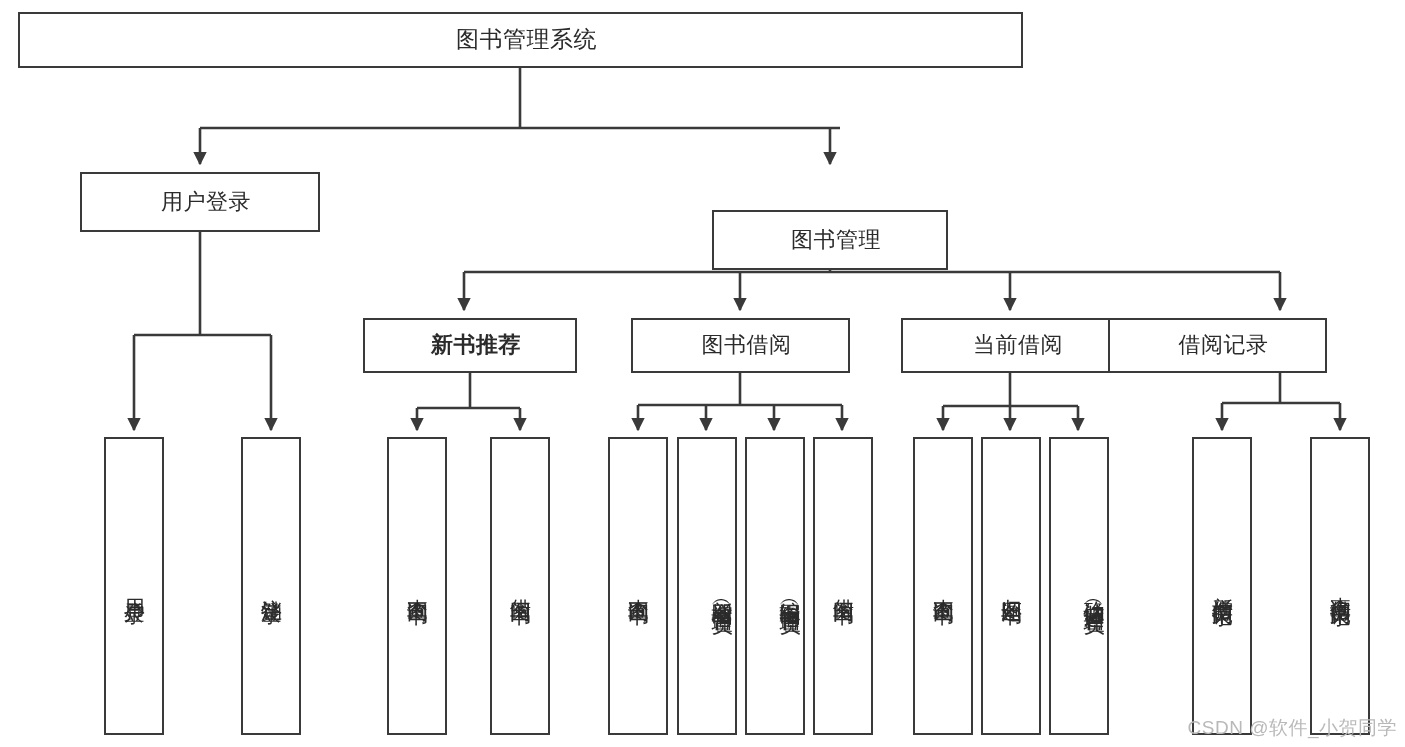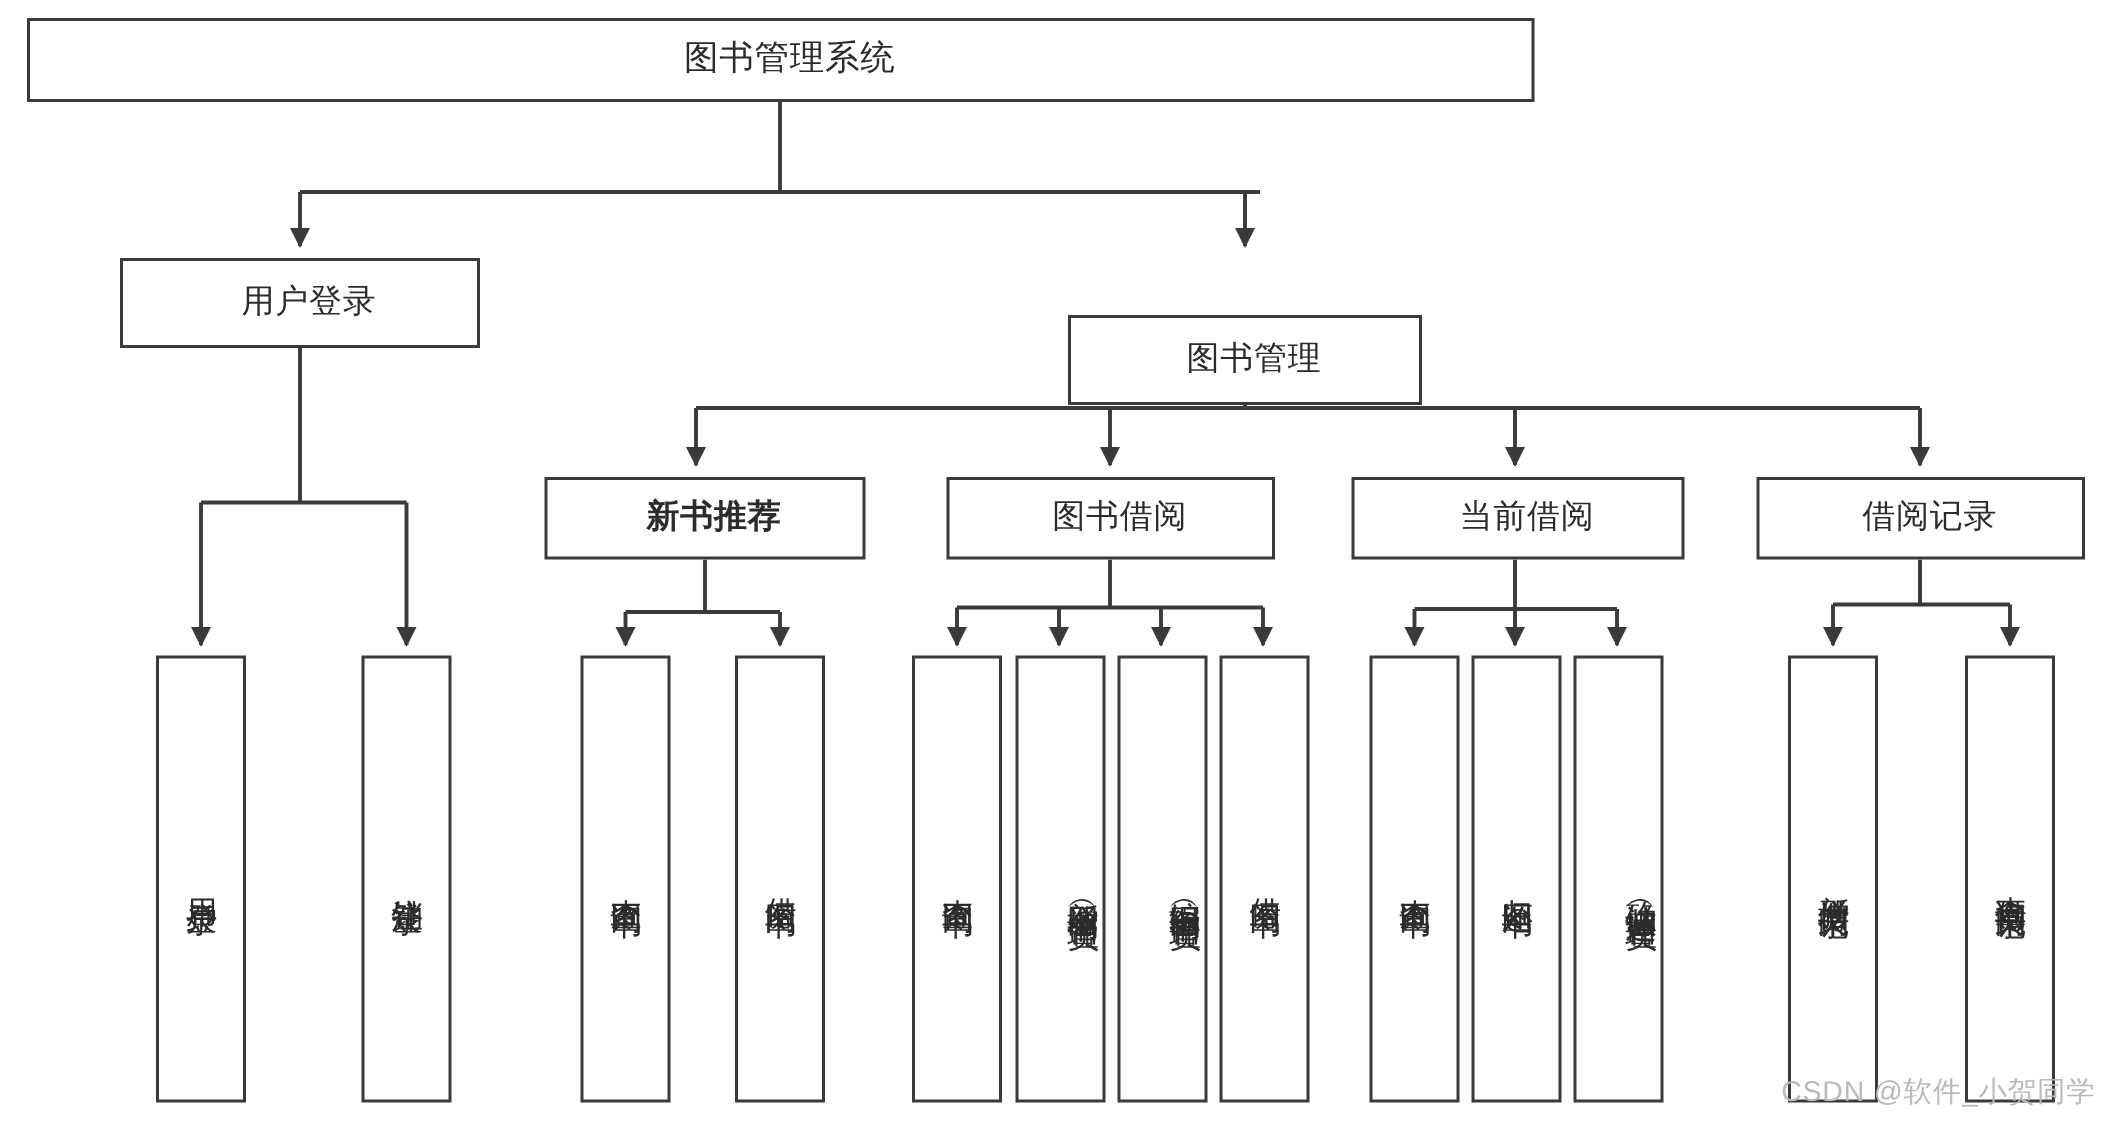--- a/index.html
+++ b/index.html
@@ -130,21 +130,21 @@
   <div class="node horiz" style="left:80px; top:172px; width:240px; height:60px;">用户登录</div>
 
   <div class="node horiz" style="left:712px; top:172px; width:236px; height:60px;margin-top:38px;">图书管理</div>
 
   <div class="node horiz" style="left:363px; top:318px; width:214px; height:55px;font-weight:bold;">新书推荐</div>
 
   <div class="node horiz" style="left:631px; top:318px; width:219px; height:55px;">图书借阅</div>
 
   <div class="node horiz" style="left:901px; top:318px; width:222px; height:55px;">当前借阅</div>
 
-  <div class="node horiz" style="left:1171px; top:318px; width:219px; height:55px;">借阅记录</div>
+  <div class="node horiz" style="left:1108px; top:318px; width:219px; height:55px;">借阅记录</div>
 
   <div class="node vert centered" style="left:104px; top:437px; width:60px; height:298px;">用户登录</div>
 
   <div class="node vert centered" style="left:241px; top:437px; width:60px; height:298px;">注销登录</div>
 
   <div class="node vert centered" style="left:387px; top:437px; width:60px; height:298px;">查询图书</div>
 
   <div class="node vert centered" style="left:490px; top:437px; width:60px; height:298px;">借阅图书</div>
 
   <div class="node vert centered" style="left:608px; top:437px; width:60px; height:298px;">查询图书</div>

